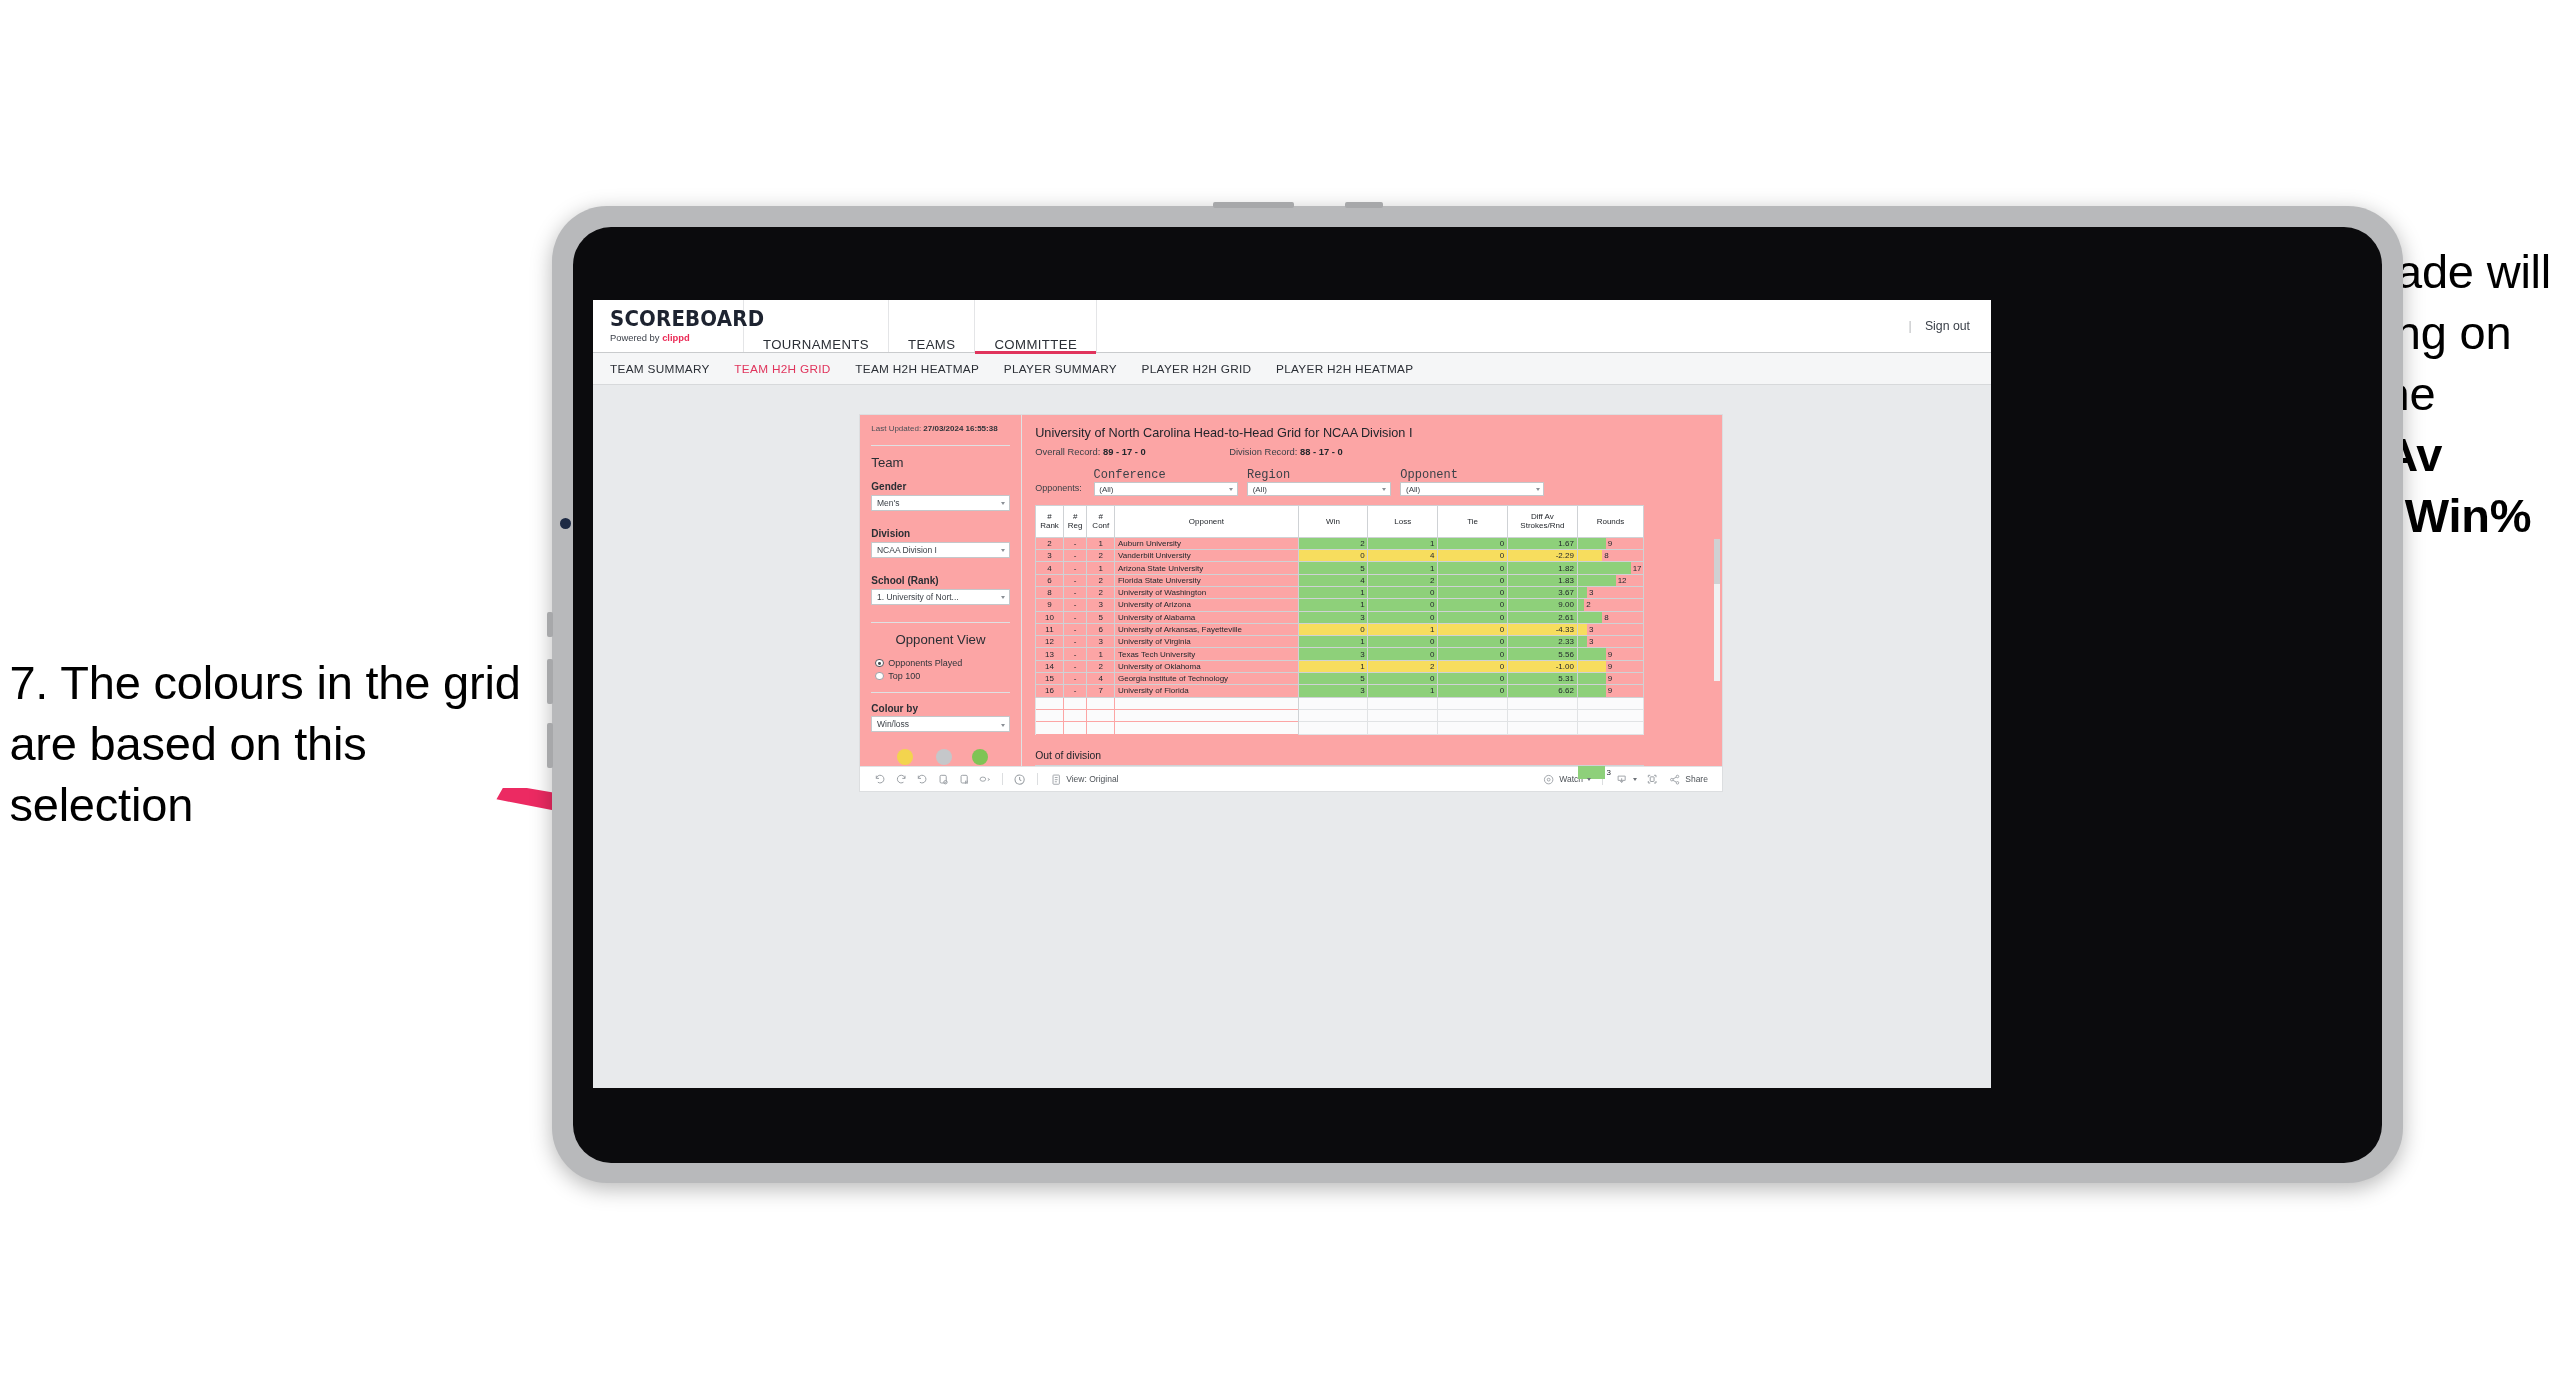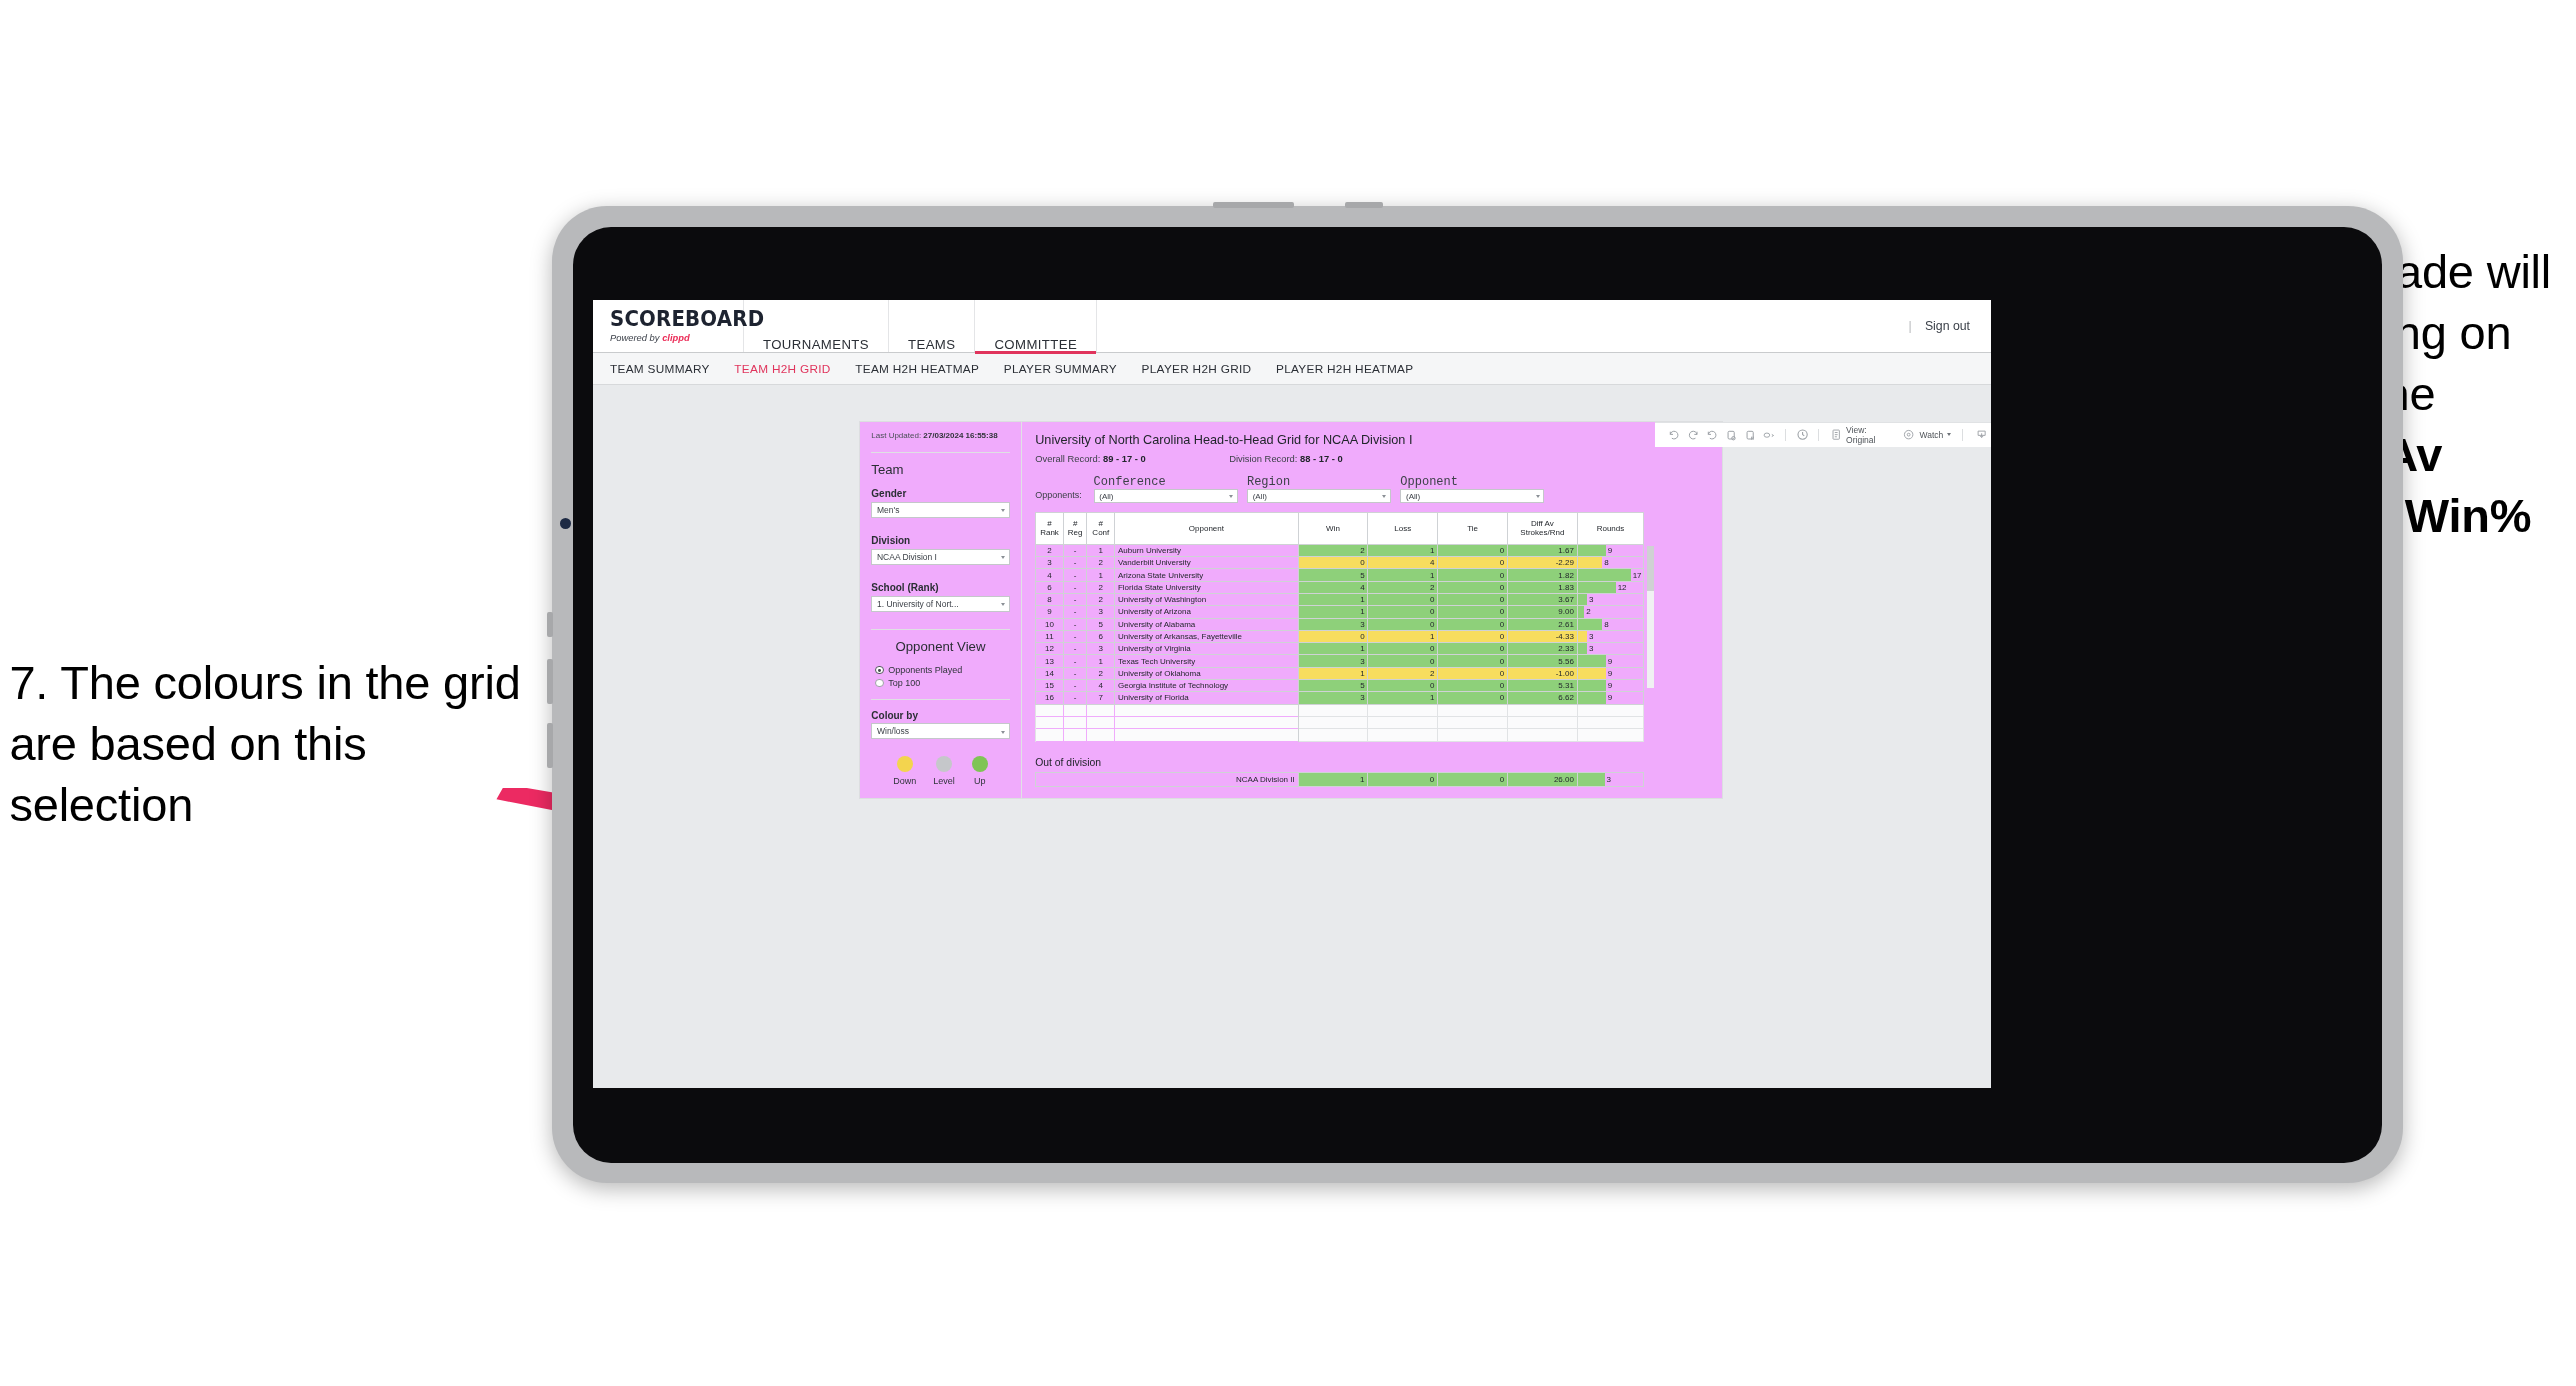--- a/index.html
+++ b/index.html
@@ -75,21 +75,21 @@
     justify-content: center;
     padding-left: 17px;
     border-right: 0.9px solid #e4e5e7;
   }
   #brand-title {
     font-size: 21px; font-weight: bold; letter-spacing: 0.2px;
     color: #1d2330; line-height: 1;
     font-family: "DejaVu Sans", sans-serif;
     transform: scaleX(0.94); transform-origin: left center;
   }
-  #brand-sub { font-size: 9.4px; color: #3a3f48; margin-top: 2.8px; font-style: italic; }
+  #brand-sub { font-size: 9.4px; color: #3a3f48; margin-top: 2.8px; }
   #brand-sub .accent { color: #eb2a56; font-weight: bold; }
 
   .topnav-item {
     display: flex; align-items: flex-end; padding: 0 19px;
     font-size: 13.2px; color: #2b2f36; letter-spacing: 0.4px;
     border-right: 0.9px solid #e4e5e7;
     position: relative;
   }
   .topnav-item.active::after {
     content: ""; position: absolute; left: 0; right: 0; bottom: -1.9px;
@@ -112,25 +112,25 @@
   .subnav-item.active { color: #e0345c; }
 
   
   #canvas {
     position: relative;
     height: calc(788px - 53px - 32px);
     background: #e8eaec;
   }
   #viz {
     position: absolute;
-    left: 266px; top: 36px;
+    left: 266px; top: 29px;
     width: 864px; height: 378px;
-    background: #f0abfc;
+    background: #fca5a5;
     border: 0.9px solid #dcdee0;
-    display: flex; 
+    display: flex; flex-direction: column;
   }
   #viz-body { flex: 1; display: flex; min-height: 0; }
 
   
   #sidebar {
     width: 162px; flex: 0 0 162px;
     padding: 9.4px 11.3px 0 11.3px;
     border-right: 0.9px solid #e0e2e4;
   }
   #last-updated {

